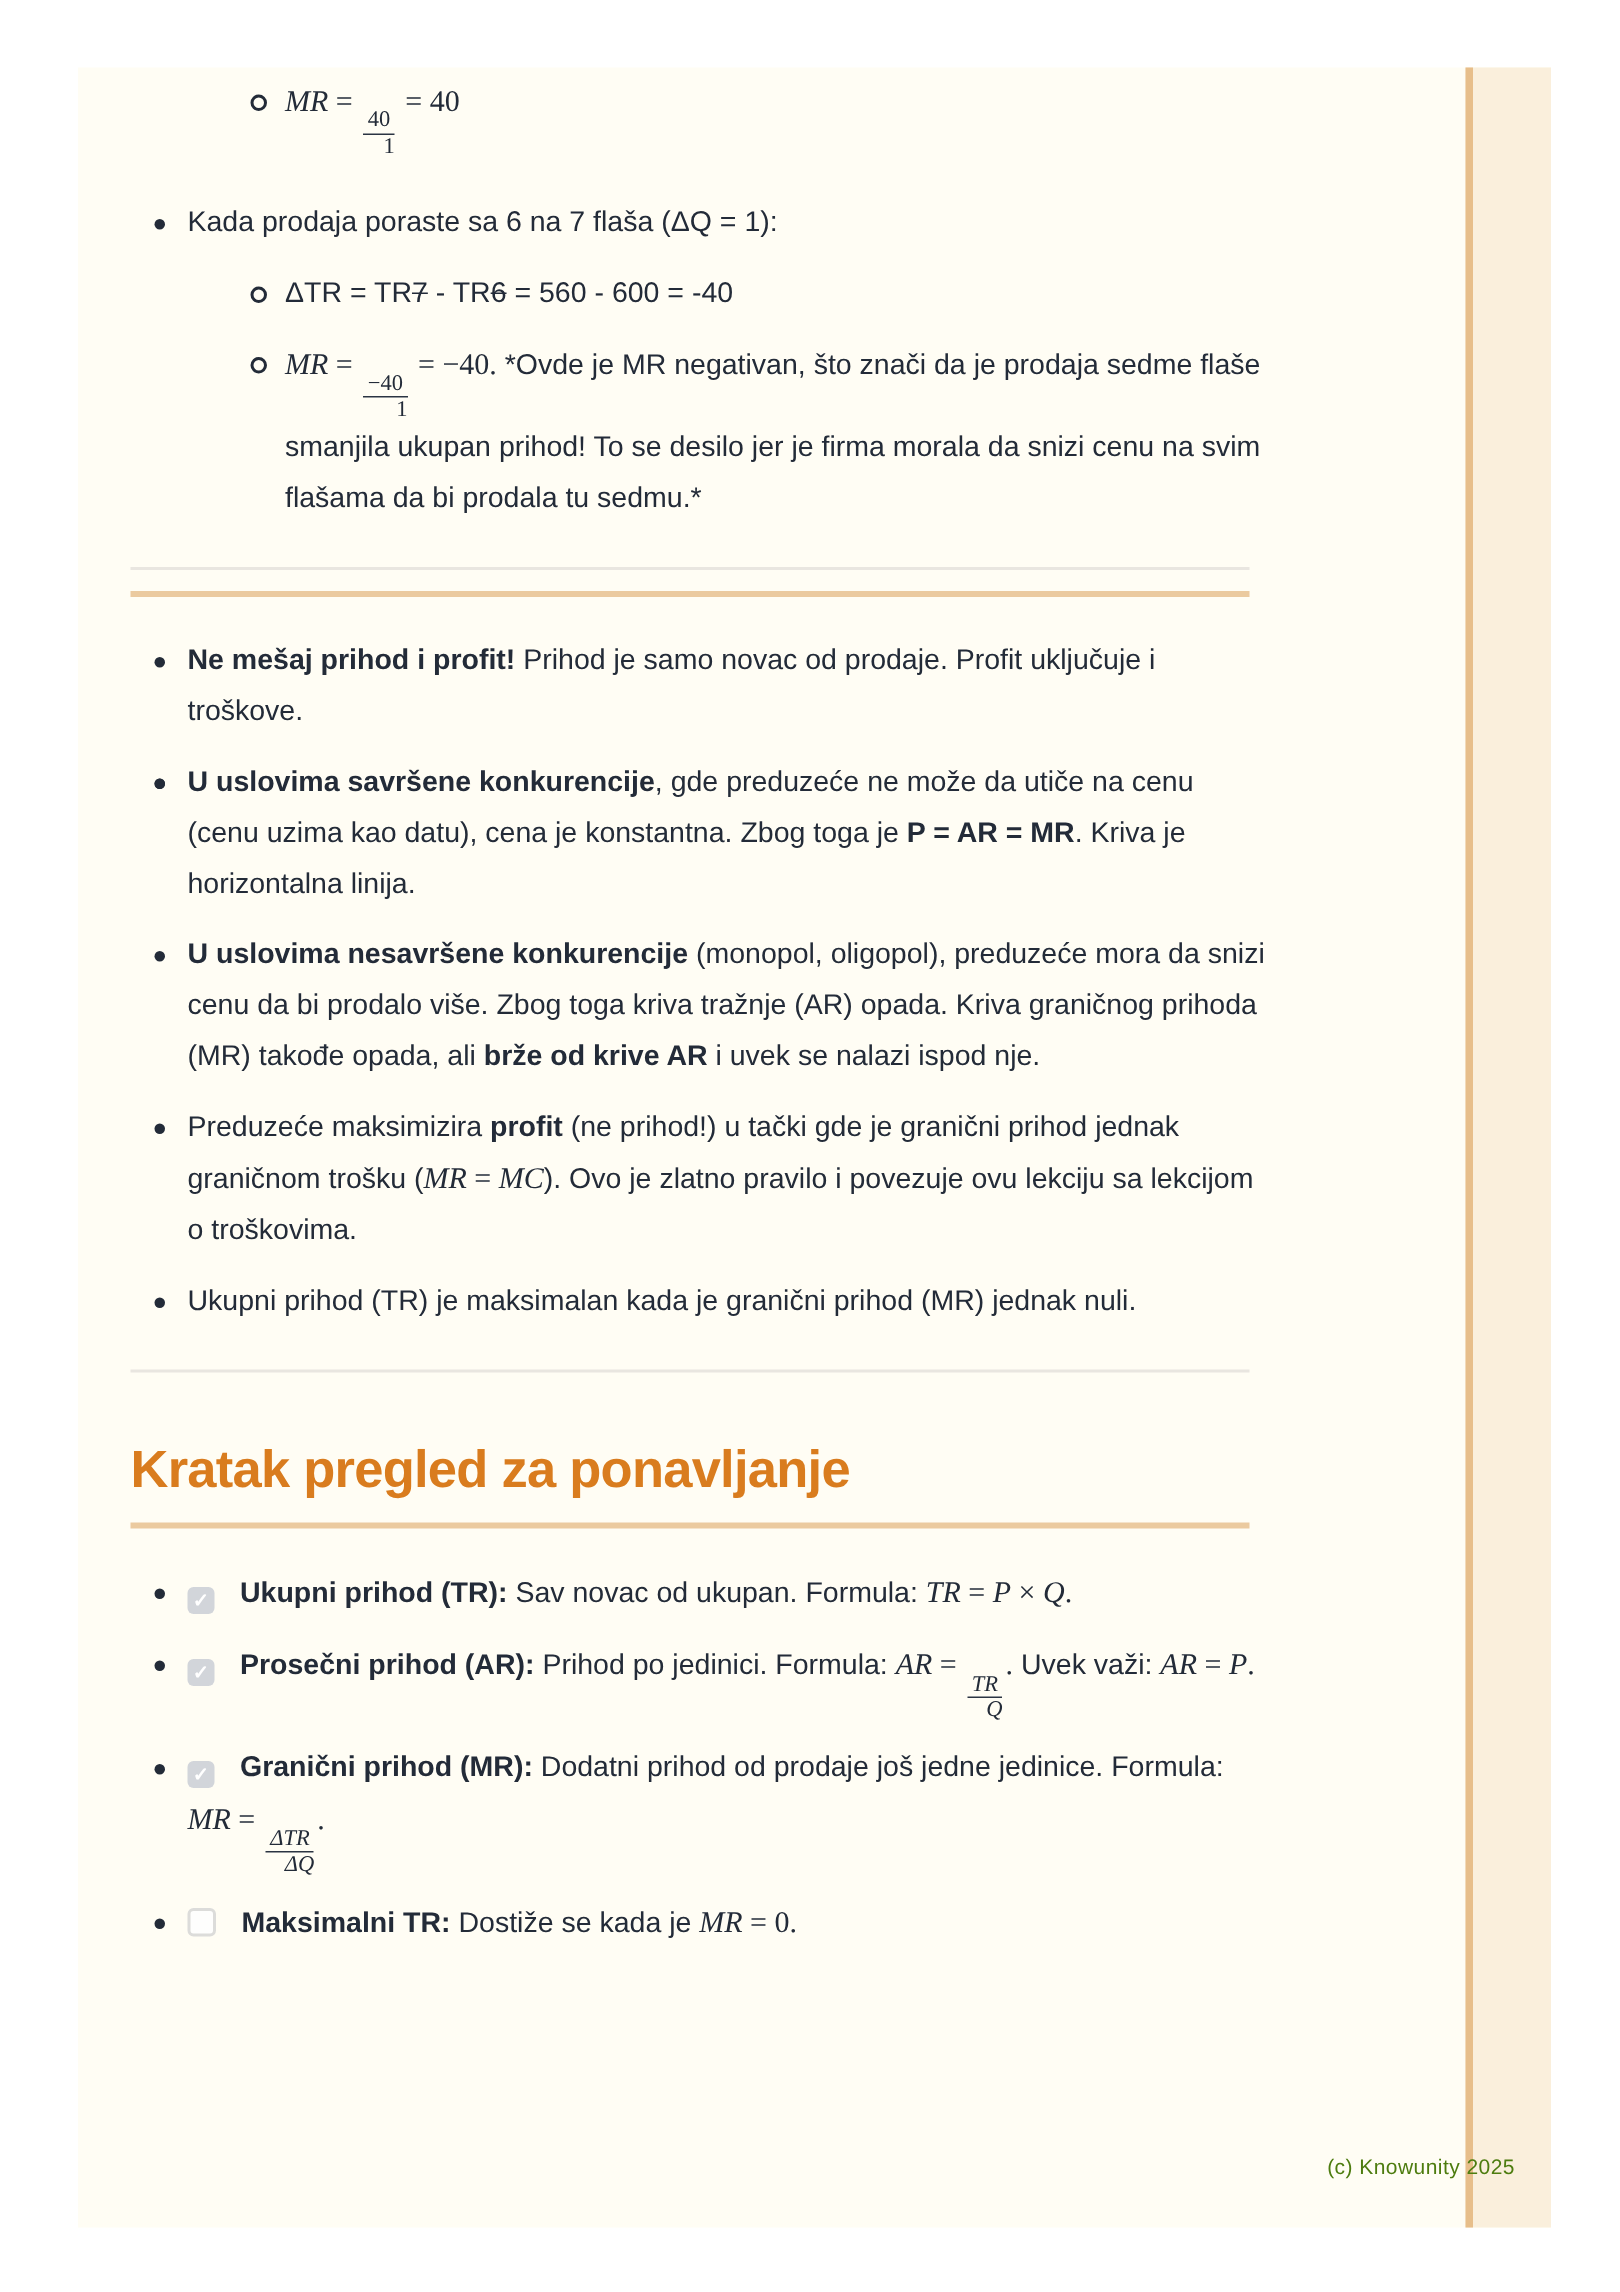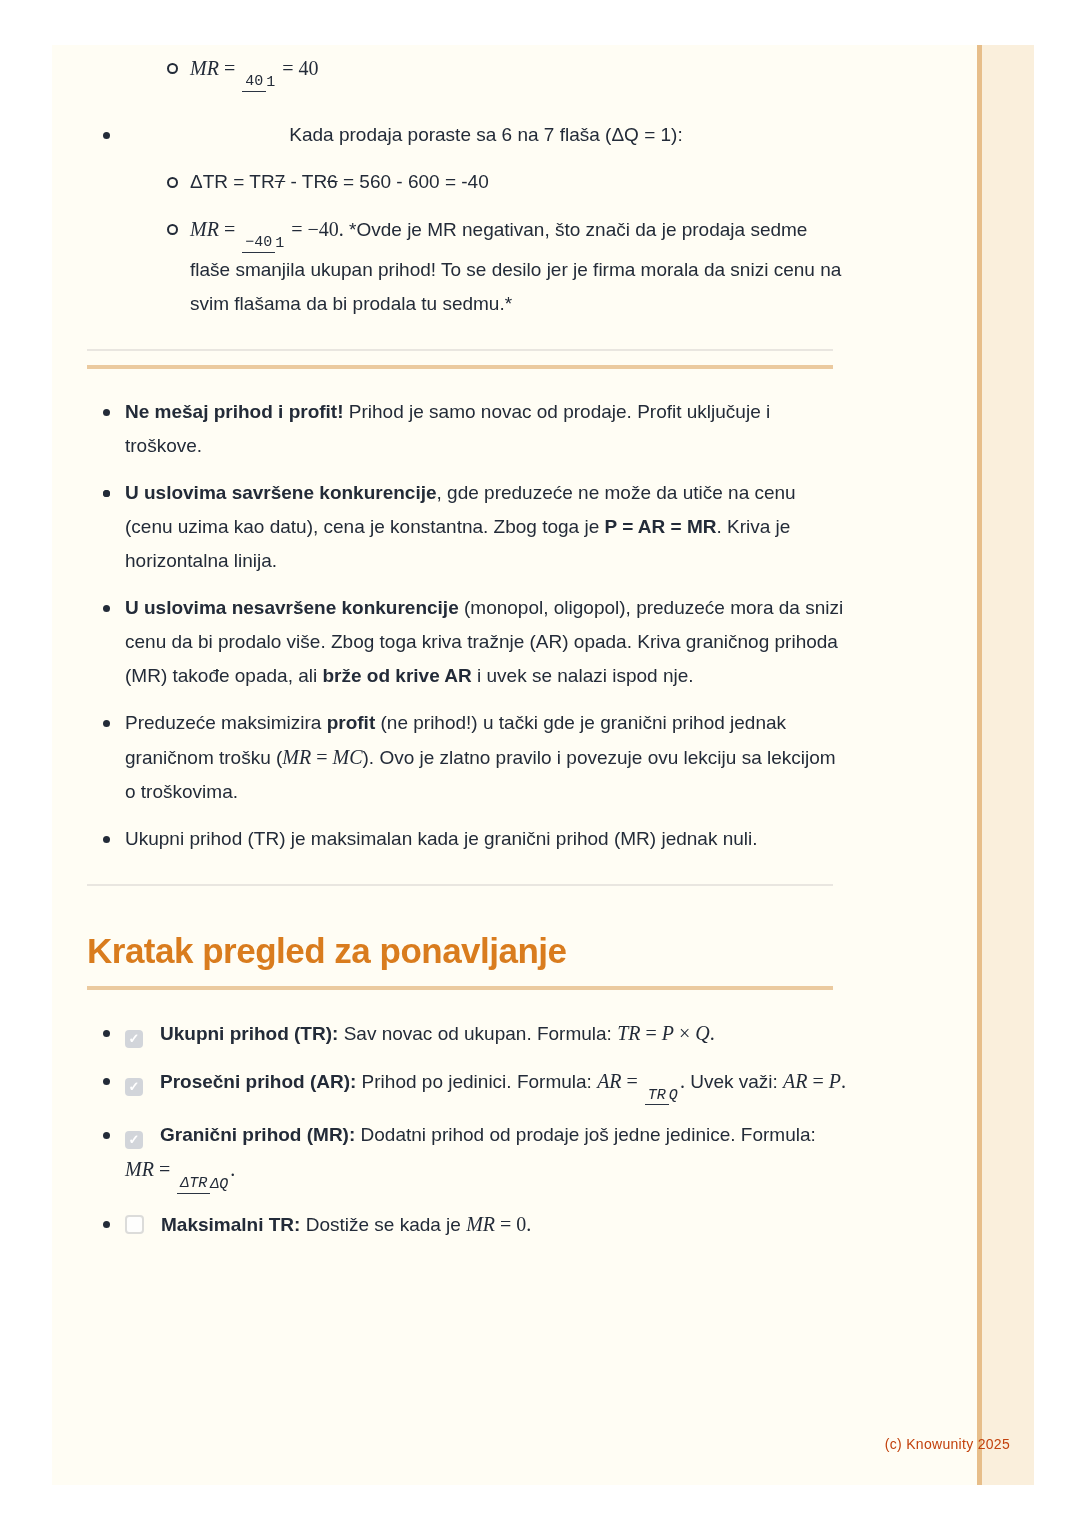--- a/index.html
+++ b/index.html
@@ -26,48 +26,48 @@
   .marker{position:absolute;top:13px;display:inline-block;}
   li.main > .marker{left:16px;}
   li.sub > .marker{left:80px;}
   .marker.disc{width:7px;height:7px;border-radius:50%;background:#232B38;top:14px;}
   .marker.circle{width:7px;height:7px;border-radius:50%;border:2px solid #232B38;background:transparent;top:12px;}
   .b{font-weight:bold;}
   .st{text-decoration:line-through;}
   .mi{font-family:"Liberation Serif",serif;font-style:italic;font-size:20px;}
   .mr{font-family:"Liberation Serif",serif;font-size:20px;}
   .frac{
-    display:inline-flex;flex-direction:row;align-items:center;
-    vertical-align:-0.55em;font-family:Liberation Mono, monospace;
+    display:inline-flex;flex-direction:column;align-items:flex-end;
+    vertical-align:-0.55em;font-family:Liberation Serif, serif;
     margin:0 2px;
   }
   .frac span{line-height:1.1;font-size:15px;display:block;}
   .frac .num{border-bottom:1.5px solid #2b3442;padding:0 3px 0 3px;}
   .frac.mi span{font-style:italic;}
   .rule{height:2px;background:#E9E6E0;width:746px;margin:0;}
   .rule-top{margin-top:28px;}
   h2.section-title{
     font-family:"Liberation Sans",sans-serif;font-weight:bold;
     font-size:35px;line-height:42px;color:#D97C1E;margin:44px 0 0 0;
     letter-spacing:-0.5px;
   }
   .title-underline{height:4px;background:#EBCA9F;width:746px;margin:14px 0 0 0;}
   .list-block{margin-top:26px;}
   .intro-list{margin-top:6px;}
-  li.gap-top{margin-top:26px;text-align:center;}
+  li.gap-top{margin-top:26px;}
   li.gap-small{margin-top:8px;}
   .checkbox{
     display:inline-block;width:18px;height:18px;border-radius:4px;
     margin-right:17px;vertical-align:-3px;text-align:center;
     font-size:13px;line-height:18px;
   }
   .checkbox.checked{background:#D2D5DA;color:#ffffff;font-weight:bold;}
   .checkbox.unchecked{background:#FEFEFD;border:2px solid #DCDCDa;width:15px;height:15px;line-height:15px;}
   .footer{
-    position:absolute;top:1436px;right:70px;font-size:14px;color:#c2410c;
+    position:absolute;top:1436px;right:70px;font-size:14px;color:#4d7c0f;
     z-index:5;letter-spacing:0.3px;
   }
 </style>
 </head>
 <body>
 
 <div class="card">
   <div class="edge-stripe"></div>
   <div class="content">
 

